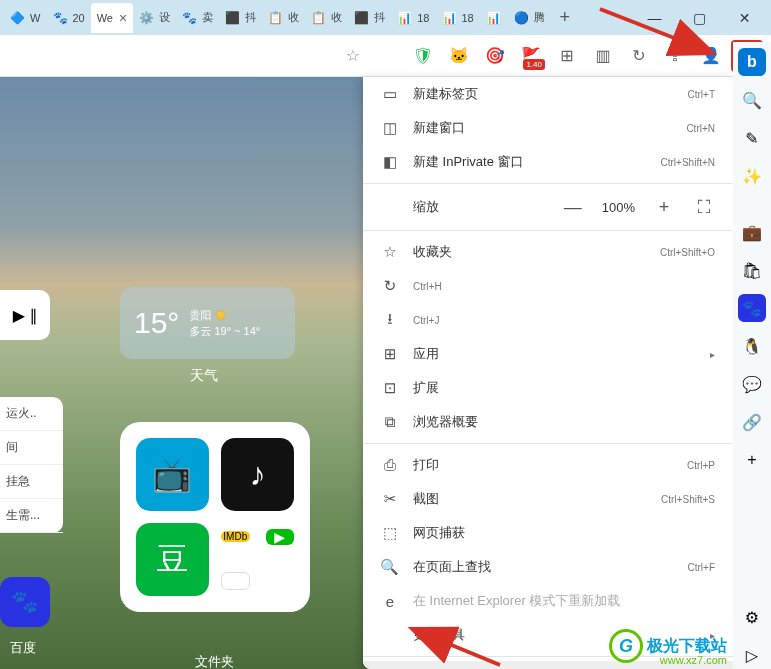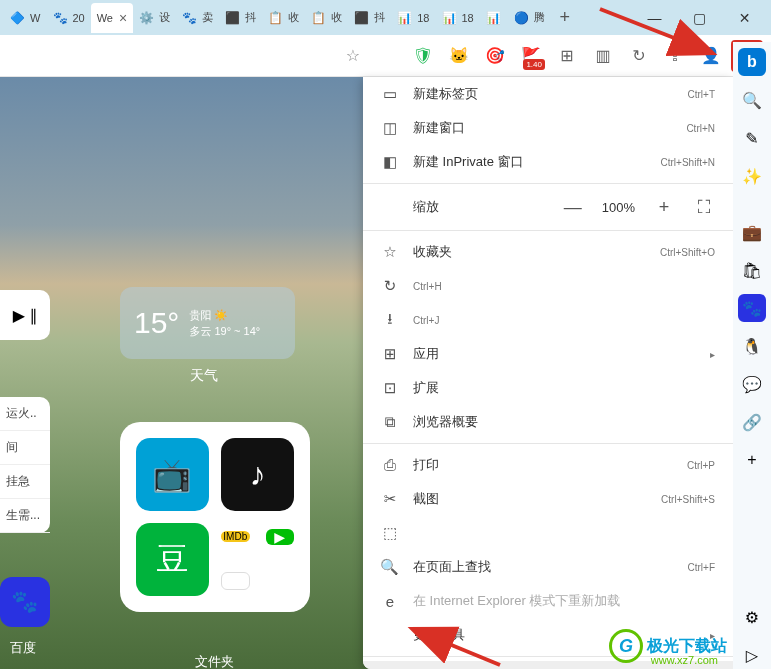--- a/index.html
+++ b/index.html
@@ -29,21 +29,21 @@
 
 .weather-card { position: absolute; left: 120px; top: 210px; width: 175px; height: 72px; background: rgba(180,200,210,0.6); border-radius: 12px; padding: 10px 14px; display: flex; align-items: center; gap: 10px; }
 .weather-card .temp { font-size: 30px; color: #fff; font-weight: 300; }
 .weather-card .info { font-size: 11px; color: #fff; line-height: 1.5; }
 .weather-label { position: absolute; left: 190px; top: 290px; color: #fff; font-size: 14px; }
 
 
 .media-bar { position: absolute; left: 0; top: 213px; width: 50px; height: 50px; background: #fff; border-radius: 0 10px 10px 0; display: flex; align-items: center; justify-content: center; gap: 2px; }
 
 
-.news-list { position: absolute; left: 0; top: 320px; width: 50px; background: #fff; border-radius: 0 10px 10px 0; font-size: 12px; color: #444; }
+.news-list { position: absolute; left: 0; top: 320px; width: 63px; background: #fff; border-radius: 0 10px 10px 0; font-size: 12px; color: #444; }
 .news-list .nitem { padding: 8px 6px; border-bottom: 1px solid #eee; white-space: nowrap; overflow: hidden; }
 
 
 .folder-card { position: absolute; left: 120px; top: 345px; width: 190px; height: 190px; background: #fff; border-radius: 20px; padding: 16px; display: grid; grid-template-columns: 1fr 1fr; grid-template-rows: 1fr 1fr; gap: 12px; }
 .folder-card .app { border-radius: 14px; display: flex; align-items: center; justify-content: center; font-size: 32px; color: #fff; }
 .folder-label { position: absolute; left: 195px; top: 545px; color: #fff; font-size: 13px; margin-top: 31px; }
 
 
 .baidu-icon { position: absolute; left: 0; top: 500px; width: 50px; height: 50px; background: #2932e1; border-radius: 12px; display: flex; align-items: center; justify-content: center; color: #fff; font-size: 22px; }
 .baidu-label { position: absolute; left: 10px; top: 562px; color: #fff; font-size: 13px; }
@@ -66,21 +66,21 @@
 .sidebar { position: absolute; right: 0; top: 42px; width: 38px; bottom: 0; background: #f5f9fc; display: flex; flex-direction: column; align-items: center; padding-top: 6px; gap: 10px; }
 .sidebar .sb-icon { width: 28px; height: 28px; display: flex; align-items: center; justify-content: center; font-size: 16px; border-radius: 6px; }
 
 
 .arrow { position: absolute; pointer-events: none; }
 
 
 .watermark { position: absolute; right: 44px; bottom: 6px; display: flex; align-items: center; gap: 4px; }
 .watermark .wm-logo { width: 34px; height: 34px; border: 3px solid #61c200; border-radius: 50%; display:flex; align-items:center; justify-content:center; color:#0aa0d8; font-weight:bold; font-size:18px; font-style: italic; }
 .watermark .wm-text { color: #0aa0d8; font-size: 16px; font-weight: bold; }
-.watermark .wm-url { color: #61c200; font-size: 11px; position: absolute; right: 9px; bottom: -3px; }
+.watermark .wm-url { color: #61c200; font-size: 11px; position: absolute; right: 0; bottom: -3px; }
 </style>
 </head>
 <body>
 
 <div class="tab-bar">
   <div class="tab">
       <span class="fav">🔷</span>
       <span>W</span>
     </div>
   <div class="tab">
@@ -248,20 +248,21 @@
       <span class="mi-label">打印</span>
       <span class="mi-shortcut">Ctrl+P</span>
     </div>
   <div class="mi">
       <span class="mi-icon">✂</span>
       <span class="mi-label">截图</span>
       <span class="mi-shortcut">Ctrl+Shift+S</span>
     </div>
   <div class="mi">
       <span class="mi-icon">⬚</span>
+      <span class="mi-label">网页捕获</span>
     </div>
   <div class="mi">
       <span class="mi-icon">🔍</span>
       <span class="mi-label">在页面上查找</span>
       <span class="mi-shortcut">Ctrl+F</span>
     </div>
   <div class="mi disabled">
       <span class="mi-icon">e</span>
       <span class="mi-label">在 Internet Explorer 模式下重新加载</span>
     </div>

